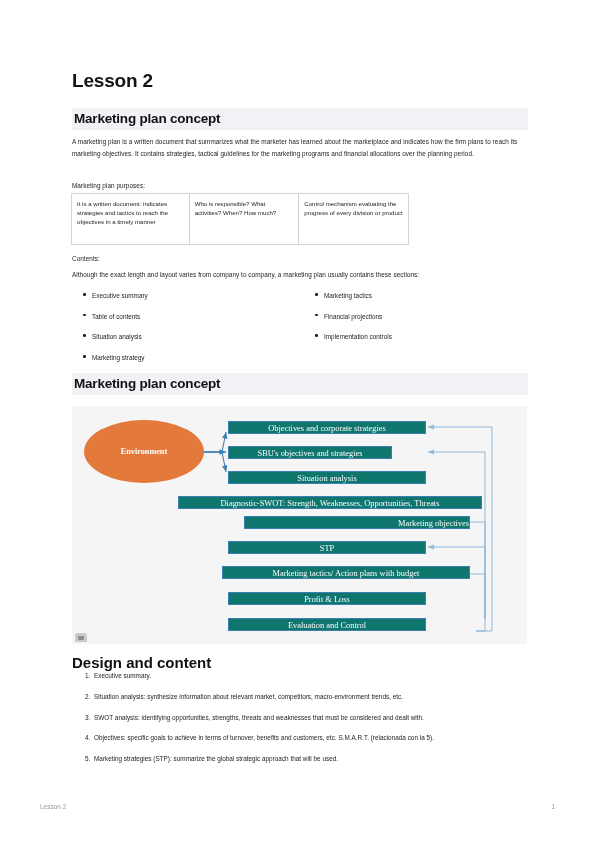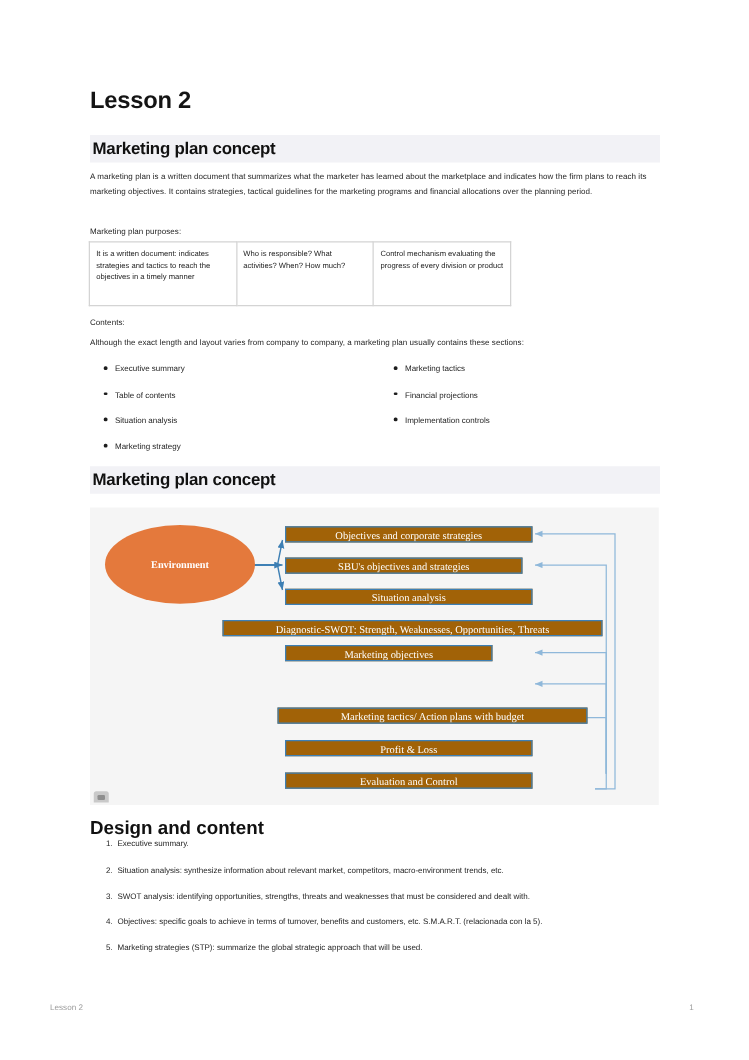--- a/index.html
+++ b/index.html
@@ -79,21 +79,21 @@
 
   
   .diagram {
     position:absolute; left:72px; top:406px;
     width:455px; height:238px;
     background:#f5f5f5;
   }
   .diag-svg { position:absolute; left:0; top:0; width:455px; height:238px; }
   .dbox {
     position:absolute;
-    background:#a16207;
+    background:#0f766e;
     border:1px solid #3d7fb4;
     color:#ffffff;
     font-family:"Liberation Serif", serif;
     font-size:8.4px;
     text-align:center;
     line-height:13px;
     height:13px;
     white-space:nowrap;
     overflow:hidden;
   }
@@ -209,28 +209,29 @@
       <path d="M413,213 L413,168 L335,168" stroke="#8fb8da" stroke-width="1" fill="none" marker-end="url(#ah2)"></path>
       <path d="M404,225 L413,225 L413,213" stroke="#8fb8da" stroke-width="1" fill="none"></path>
     </svg>
 
     <div class="ellipse">
       <span>Environment</span>
     </div>
 
     <div class="dbox" style="left:156px; top:15px; width:198px;">Objectives and corporate strategies</div>
 
-    <div class="dbox" style="left:156px; top:40px; width:190px;">SBU's objectives and strategies</div>
+    <div class="dbox" style="left:156px; top:40px; width:164px;">SBU's objectives and strategies</div>
 
     <div class="dbox" style="left:156px; top:65px; width:198px;">Situation analysis</div>
 
     <div class="dbox" style="left:106px; top:90px; width:304px;">Diagnostic-SWOT: Strength, Weaknesses, Opportunities, Threats</div>
 
-    <div class="dbox" style="left:156px; top:110px; width:166px;">Marketing objectives</div>
-
+    <div class="dbox" style="left:172px; top:110px; width:226px;text-align:right;">Marketing objectives</div>
+
+    <div class="dbox" style="left:156px; top:135px; width:198px;">STP</div>
 
     <div class="dbox" style="left:126px; top:160px; width:248px;margin-left:24px;">Marketing tactics/ Action plans with budget</div>
 
     <div class="dbox" style="left:156px; top:186px; width:198px;">Profit &amp; Loss</div>
 
     <div class="dbox" style="left:156px; top:212px; width:198px;">Evaluation and Control</div>
 
     <div class="img-badge"></div>
   </div>
 

